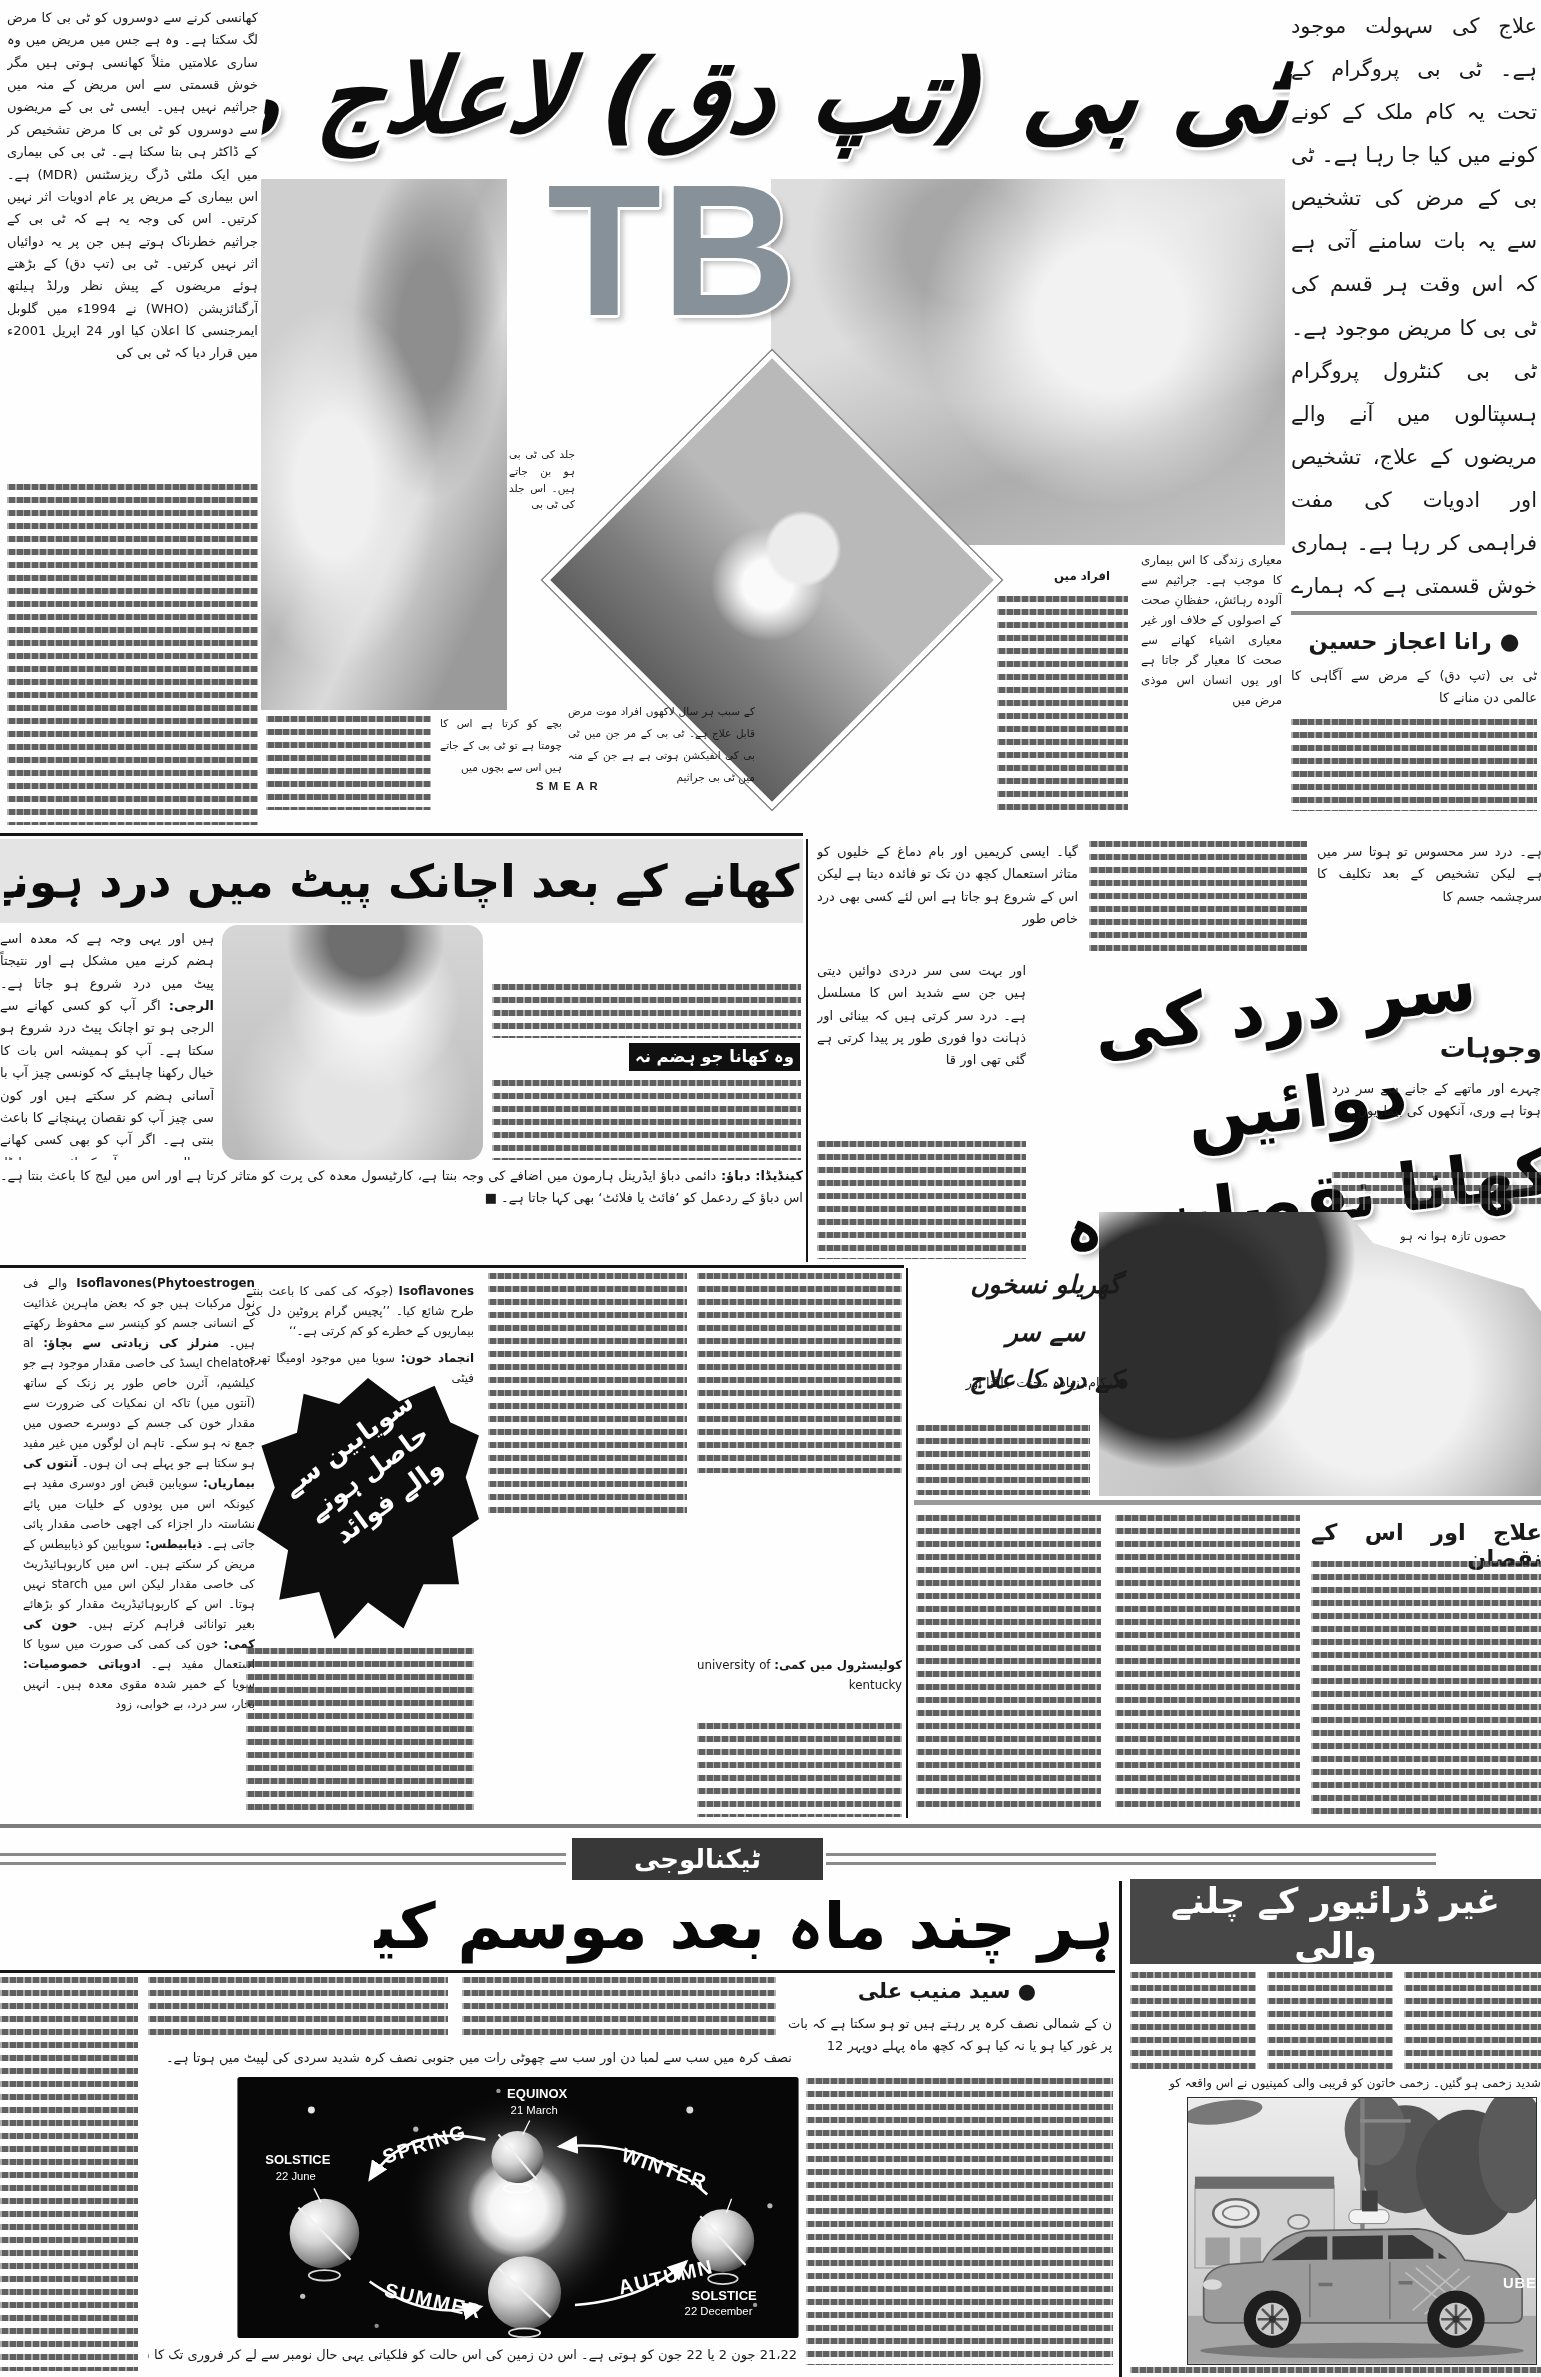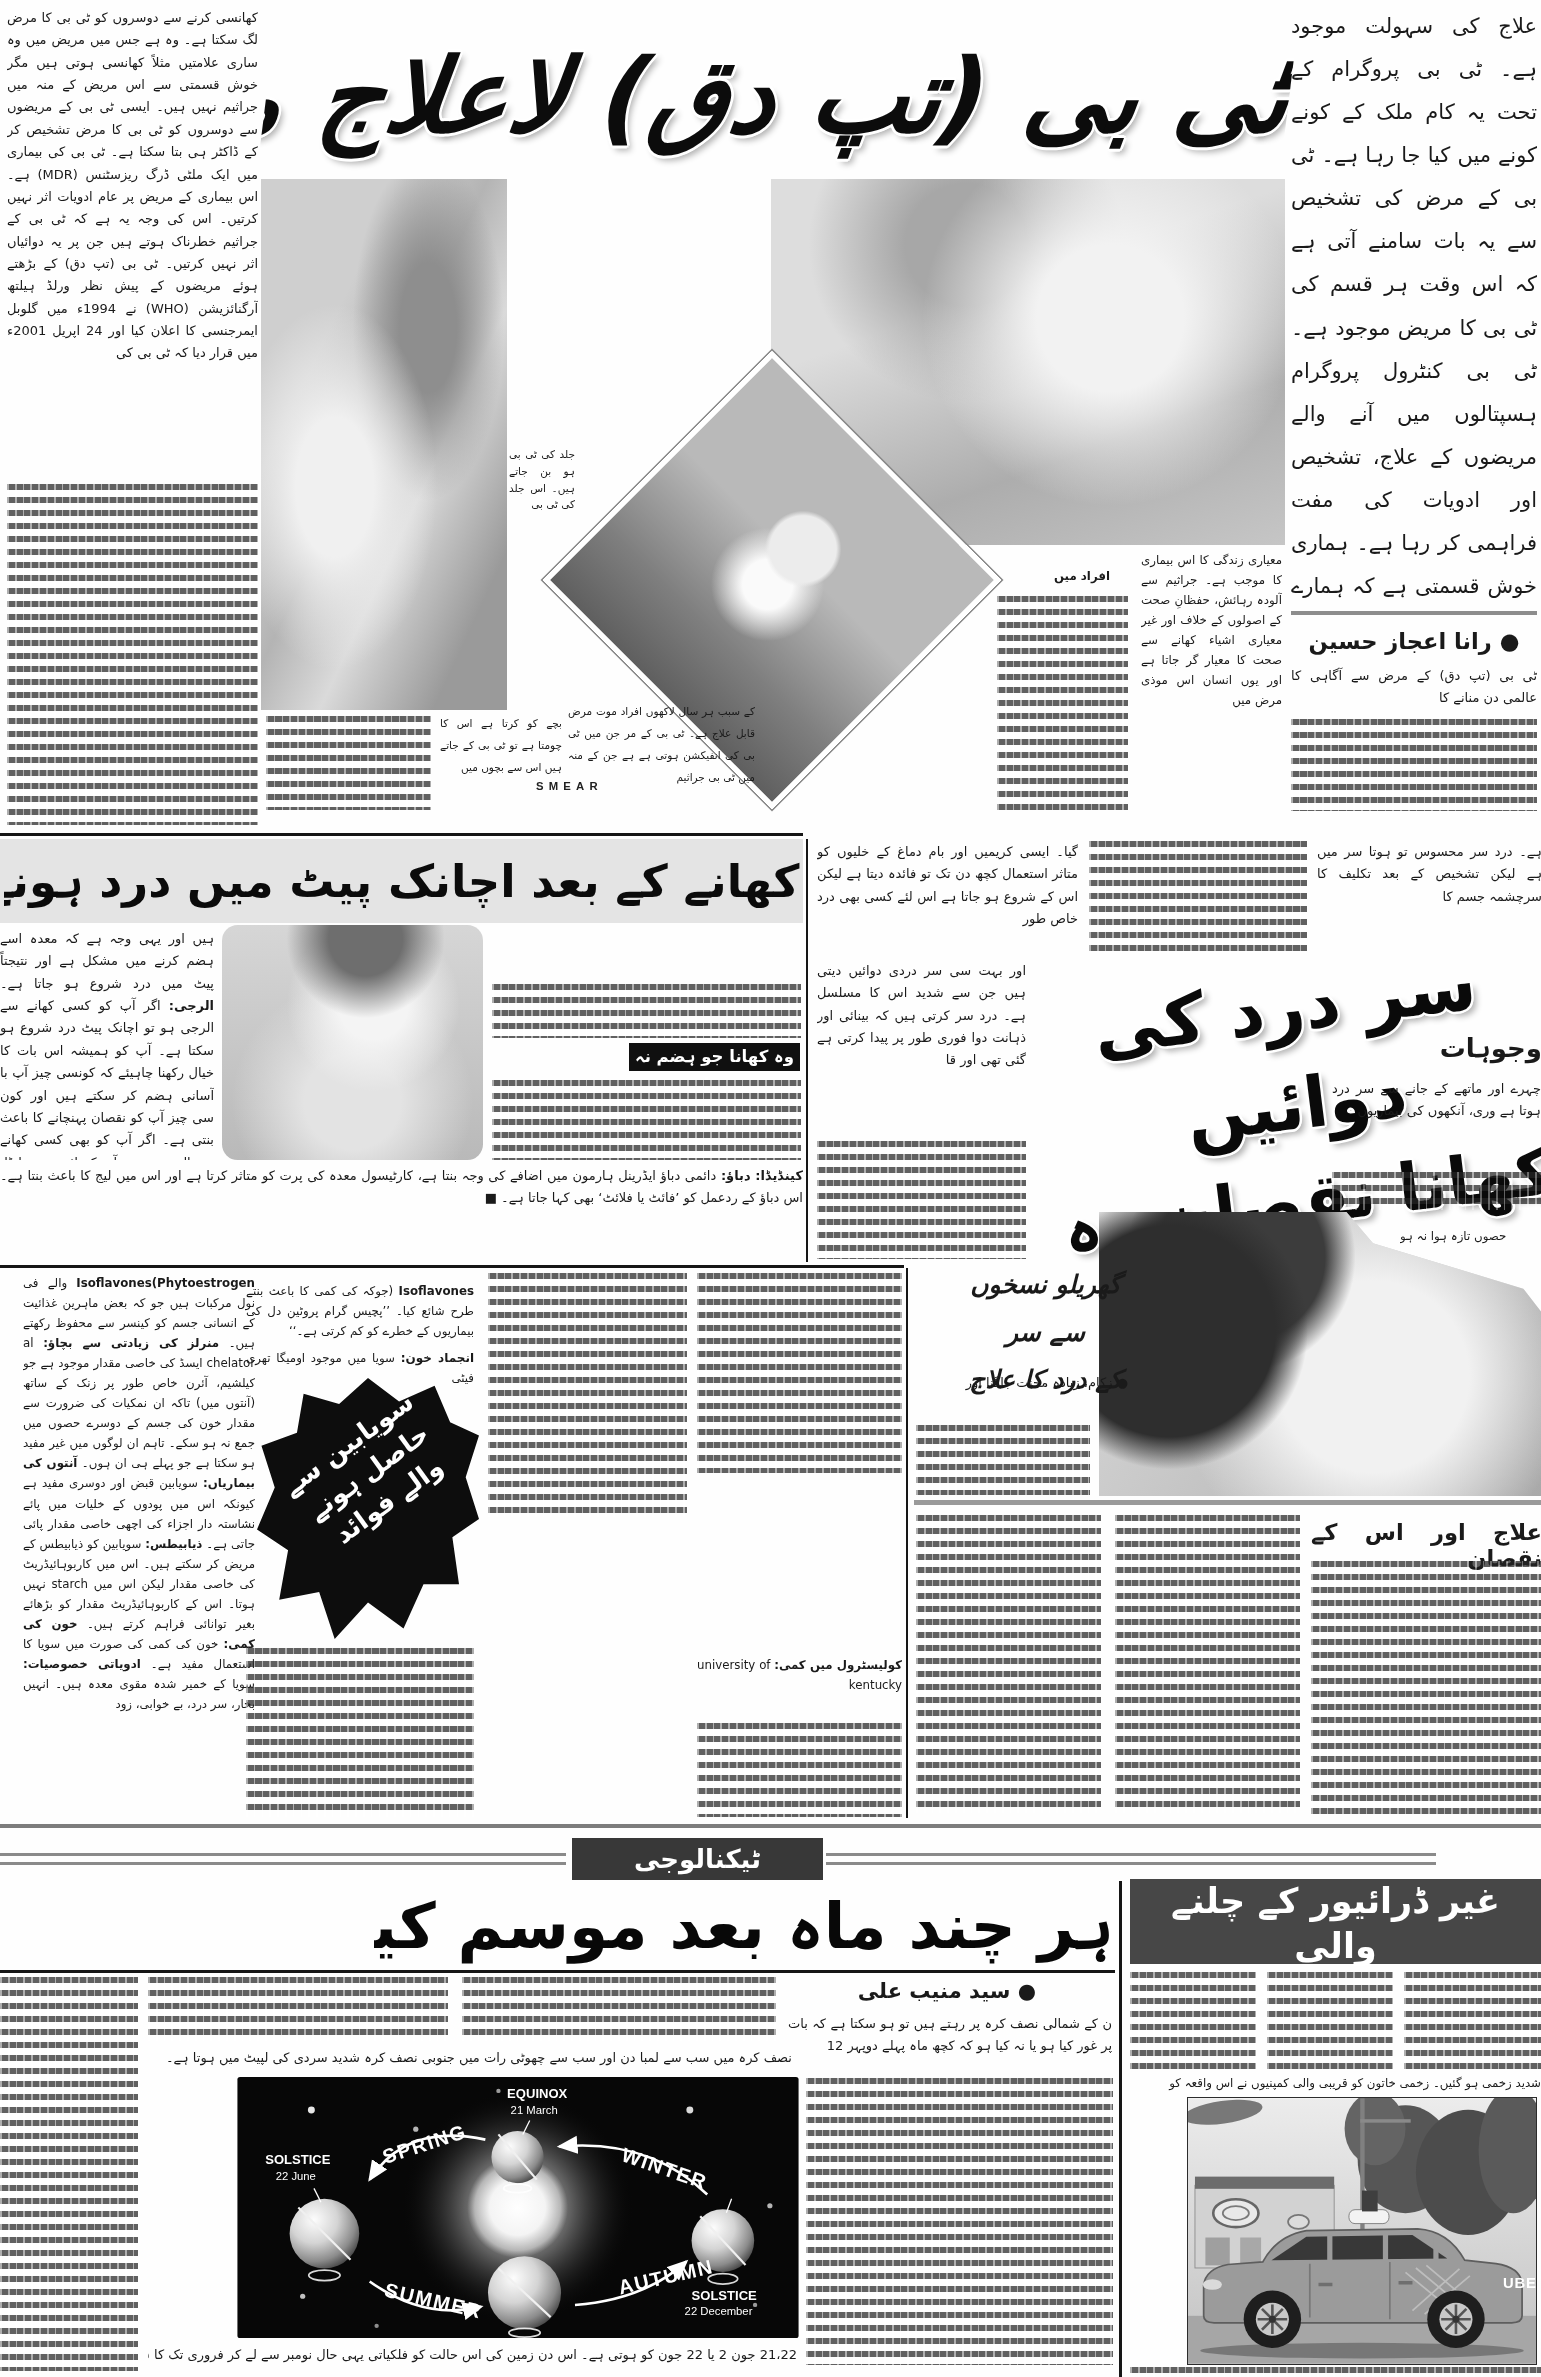--- a/index.html
+++ b/index.html
@@ -43,20 +43,22 @@
 
   <div class="abs photo" style="left:261px;top:179px;width:246px;height:531px;
               background:radial-gradient(ellipse at 30% 58%, #f0f0f0 0 16%, transparent 42%),
                          radial-gradient(ellipse at 68% 28%, #8e8e8e 0 12%, transparent 32%),
                          linear-gradient(115deg,#cfcfcf 0 28%,#b4b4b4 46%,#dadada 62%,#9a9a9a 85%);"></div>
   <div class="abs photo" style="left:771px;top:179px;width:514px;height:366px;
               background:radial-gradient(circle at 66% 38%, #f2f2f2 0 18%, transparent 46%),
                          radial-gradient(circle at 38% 18%, #a7a7a7 0 14%, transparent 36%),
                          linear-gradient(160deg,#dddddd 0 35%,#adadad 70%,#c6c6c6);"></div>
 
+  <div class="abs ow" style="left:547px;top:146px;width:261px;height:226px;font-family:'Liberation Sans',sans-serif;
+              font-weight:800;font-size:187px;line-height:209px;color:#86919a;">TB</div>
 
   <div class="abs" style="left:610px;top:418px;width:314px;height:314px;transform:rotate(45deg);
               border:5.2px solid #fff;box-shadow:0 0 0 1.7px #8a8a8a;overflow:hidden;
               background:radial-gradient(circle at 50% 36%, #ececec 0 13%, transparent 15%),
                          radial-gradient(circle at 50% 52%, #fafafa 0 11%, transparent 25%),
                          linear-gradient(#b9b9b9 0 40%, #7f7f7f 75%, #5f5f5f);"></div>
 
   <div class="abs rtl t12" style="left:509px;top:446px;width:66px;height:75px;overflow:hidden;">جلد کی ٹی بی ہو بن جاتے ہیں۔ اس جلد کی ٹی بی</div>
   <div class="abs fl" style="left:266px;top:716px;width:165px;height:94px;"></div>
   <div class="abs rtl t12" style="left:440px;top:712px;width:122px;height:98px;overflow:hidden;line-height:2.1;">بچے کو کرتا ہے اس کا چومتا ہے تو ٹی بی کے جاتے ہیں اس سے بچوں میں</div>

